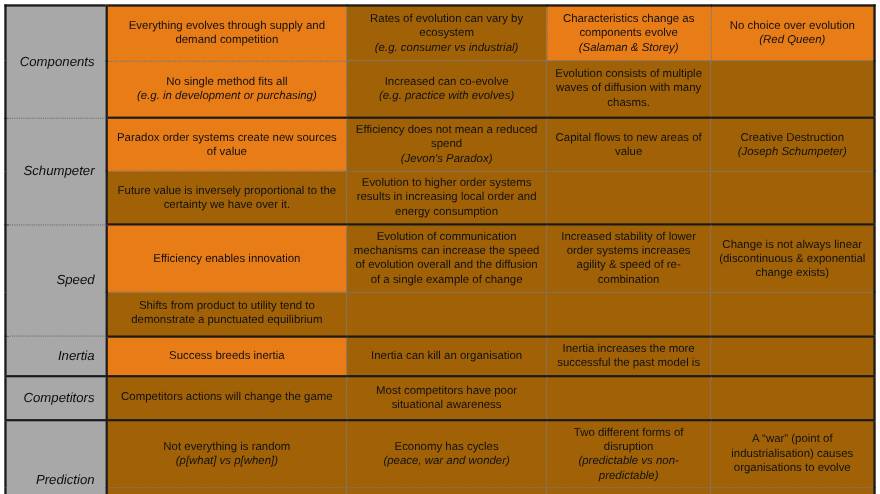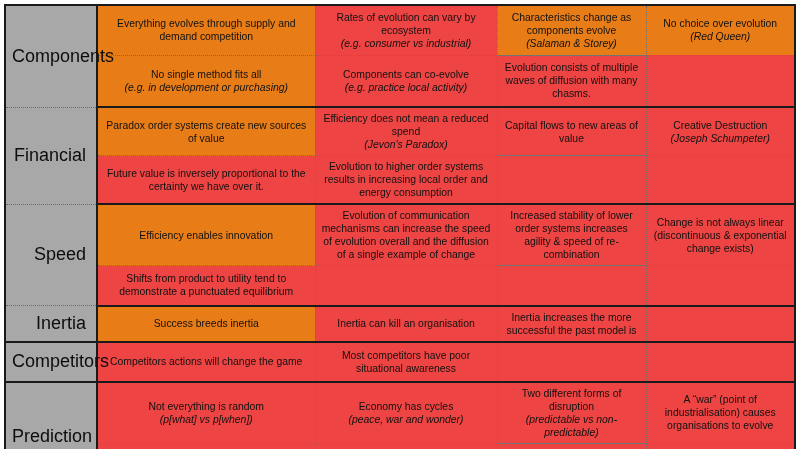--- a/index.html
+++ b/index.html
@@ -27,42 +27,43 @@
     border: 2px solid #1a1a1a;
     background: #a8a8a8;
   }
   table.matrix col.c-label { width: 92px; }
   table.matrix col.c-2 { width: 218px; }
   table.matrix col.c-3 { width: 182px; }
   table.matrix col.c-4 { width: 149px; }
   table.matrix col.c-5 { width: 149px; }
 
   td {
-    background: #ef4444;
+    background: #a16207;
     vertical-align: middle;
     text-align: center;
     padding: 4px 6px;
     box-sizing: border-box;
     color: #111111;
     font-size: 10.4px;
     line-height: 13px;
     border-right: 1px dotted #6e6e6e;
     border-bottom: 1px dotted #6e6e6e;
   }
   td:last-child { border-right: none; }
 
   
   tr.band-end > td { border-bottom: 2px solid #1a1a1a; }
   tr.sub-row > td { border-bottom: 1px dotted #6e6e6e; }
 
   td.rowlabel {
     background: #a8a8a8;
     text-align: right;
     padding-right: 10px;
-    font-size: 18px;
+    font-style: italic;
+    font-size: 12px;
     line-height: 15px;
     color: #0d0d0d;
     border-right: 2px solid #1a1a1a;
     border-bottom: 2px solid #1a1a1a;
     vertical-align: middle;
   }
   tr:last-child td.rowlabel { border-bottom: none; }
 
   td.hl {
     background: #e87d18;
@@ -105,30 +106,30 @@
             <span class="cell-main">No choice over evolution</span>
             <span class="cell-sub">(Red Queen)</span>
           </td>
         </tr>
         <tr class="band-end" style="height: 52px; margin-top: 40px;">
           <td class="hl">
             <span class="cell-main">No single method fits all</span>
             <span class="cell-sub">(e.g. in development or purchasing)</span>
           </td>
           <td class="empty">
-            <span class="cell-main">Components can co-evolve</span>
-            <span class="cell-sub">(e.g. practice local activity)</span>
+            <span class="cell-main">Increased can co-evolve</span>
+            <span class="cell-sub">(e.g. practice with evolves)</span>
           </td>
           <td class="empty">
             <span class="cell-main">Evolution consists of multiple waves of diffusion with many chasms.</span>
           </td>
           <td class="empty"></td>
         </tr>
         <tr class="sub-row" style="height: 42px;">
-          <td class="rowlabel" rowspan="2">Financial</td>
+          <td class="rowlabel" rowspan="2">Schumpeter</td>
           <td class="hl">
             <span class="cell-main">Paradox order systems create new sources of value</span>
           </td>
           <td class="empty">
             <span class="cell-main">Efficiency does not mean a reduced spend</span>
             <span class="cell-sub">(Jevon's Paradox)</span>
           </td>
           <td class="empty">
             <span class="cell-main">Capital flows to new areas of value</span>
           </td>

